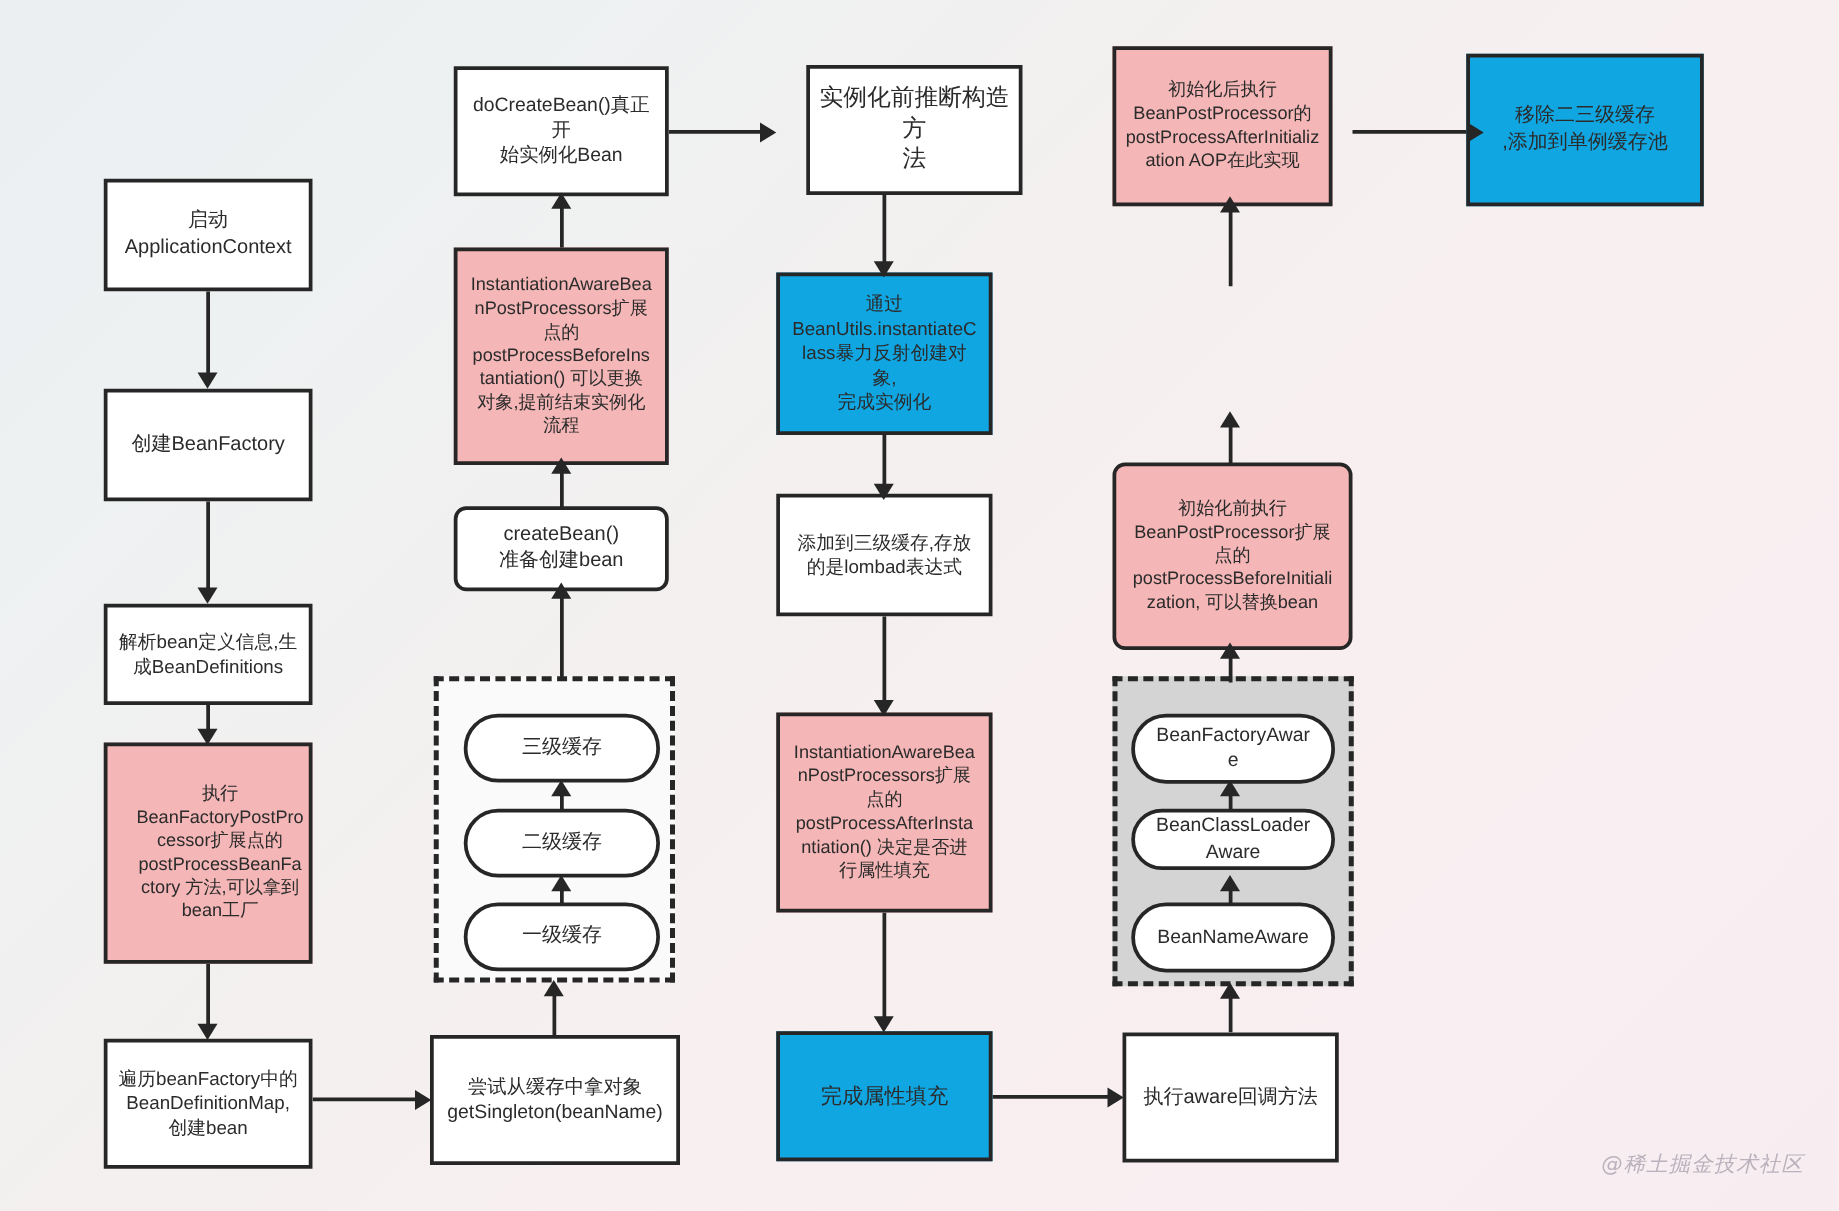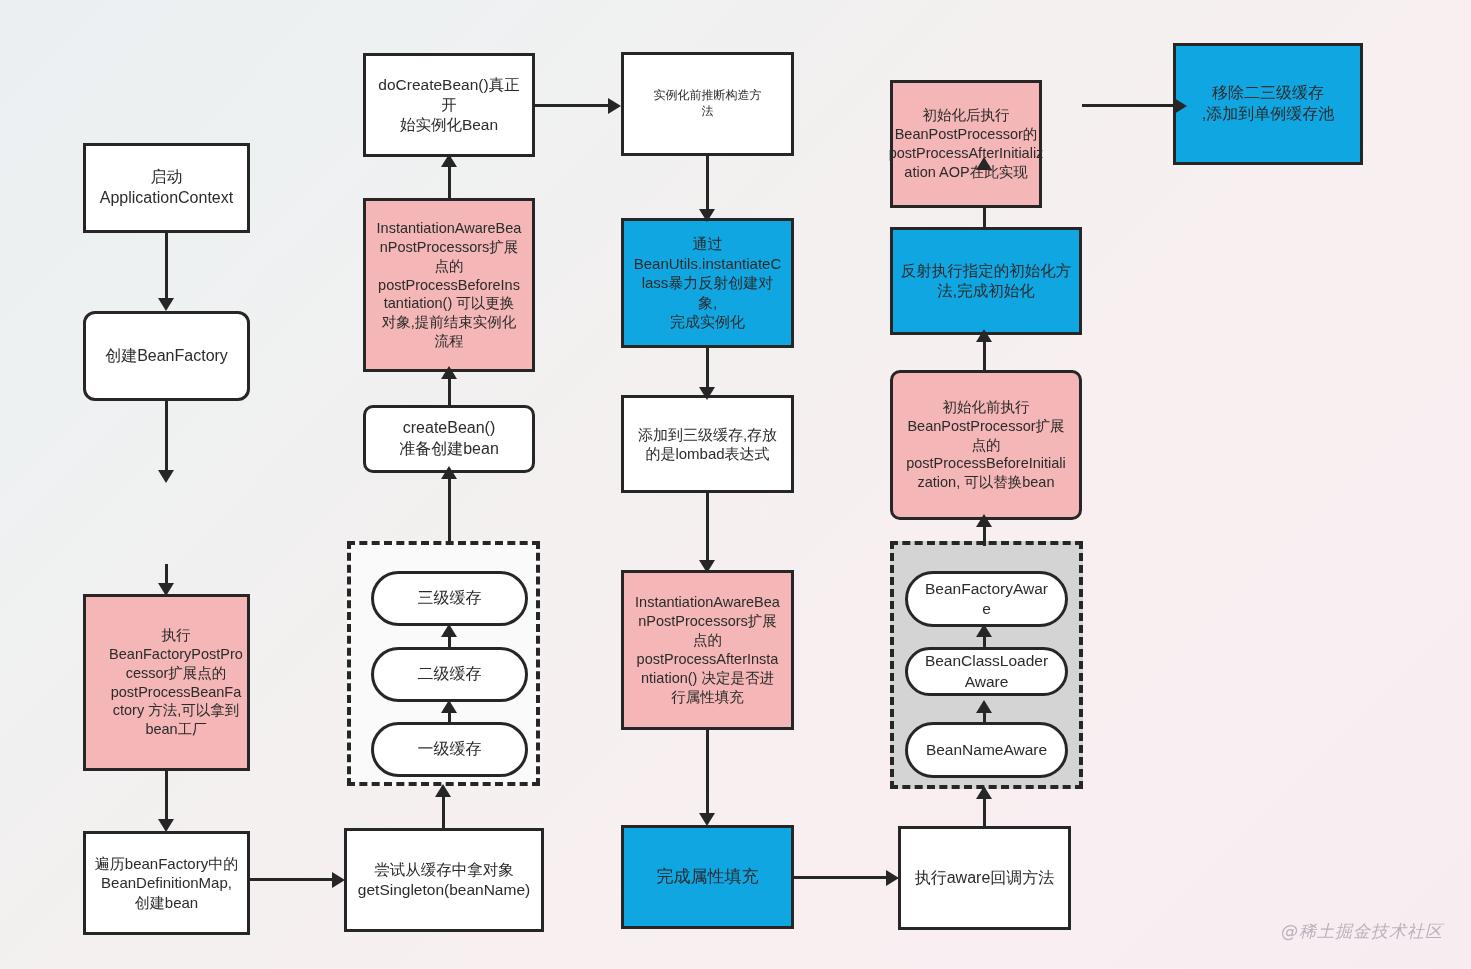--- a/index.html
+++ b/index.html
@@ -99,25 +99,27 @@
 <body>
 
 <div id="canvas">
 
   <div class="node white" style="left:83px; top:143px; width:167px; height:90px; font-size:16px;">启动
 ApplicationContext</div>
 
   <div class="edge v" style="left:165px; top:233px; height:72px;"></div>
   <div class="arrow down" style="left:158px; top:298px;"></div>
 
-  <div class="node white" style="left:83px; top:311px; width:167px; height:90px; font-size:16px;border-radius:12px;">创建BeanFactory</div>
+  <div class="node white" style="left:83px; top:311px; width:167px; height:90px; font-size:16px;">创建BeanFactory</div>
 
   <div class="edge v" style="left:165px; top:401px; height:76px;"></div>
   <div class="arrow down" style="left:158px; top:470px;"></div>
 
+  <div class="node white" style="left:83px; top:483px; width:167px; height:81px; font-size:15px;">解析bean定义信息,生
+成BeanDefinitions</div>
 
   <div class="edge v" style="left:165px; top:564px; height:26px;"></div>
   <div class="arrow down" style="left:158px; top:583px;"></div>
 
   <div class="node pink" style="left:83px; top:594px; width:167px; height:177px; font-size:14.5px;padding-left:24px;">执行
 BeanFactoryPostPro
 cessor扩展点的
 postProcessBeanFa
 ctory 方法,可以拿到
 bean工厂</div>
@@ -169,21 +171,21 @@
 
   <div class="edge v" style="left:448px; top:160px; height:40px;"></div>
   <div class="arrow up" style="left:441px; top:154px;"></div>
 
   <div class="node white" style="left:363px; top:53px; width:172px; height:104px; font-size:15.5px;">doCreateBean()真正开
 始实例化Bean</div>
 
   <div class="edge h" style="left:535px; top:104px; width:83px;"></div>
   <div class="arrow right" style="left:608px; top:98px;"></div>
 
-  <div class="node white" style="left:621px; top:52px; width:173px; height:104px; font-size:12px;">实例化前推断构造方
+  <div class="node white" style="left:645px; top:52px; width:173px; height:104px; font-size:19px;">实例化前推断构造方
 法</div>
 
   <div class="edge v" style="left:706px; top:156px; height:60px;"></div>
   <div class="arrow down" style="left:699px; top:209px;"></div>
 
   <div class="node blue" style="left:621px; top:218px; width:173px; height:130px; font-size:15px;">通过
 BeanUtils.instantiateC
 lass暴力反射创建对
 象,
 完成实例化</div>
@@ -236,27 +238,25 @@
 
   <div class="node pink rounded" style="left:890px; top:370px; width:192px; height:150px; font-size:14.5px;">初始化前执行
 BeanPostProcessor扩展
 点的
 postProcessBeforeInitiali
 zation, 可以替换bean</div>
 
   <div class="edge v" style="left:983px; top:335px; height:36px;"></div>
   <div class="arrow up" style="left:976px; top:329px;"></div>
 
-  <div class="node blue" style="left:890px; top:227px; width:192px; height:108px; font-size:15.5px;">反射执行指定的初始化方
-法,完成初始化</div>
 
   <div class="edge v" style="left:983px; top:163px; height:66px;"></div>
   <div class="arrow up" style="left:976px; top:157px;"></div>
 
-  <div class="node pink" style="left:890px; top:37px; width:152px; height:128px; font-size:14.5px;margin-top:43px;">初始化后执行
+  <div class="node pink" style="left:890px; top:37px; width:176px; height:128px; font-size:14.5px;">初始化后执行
 BeanPostProcessor的
 postProcessAfterInitializ
 ation  AOP在此实现</div>
 
   <div class="edge h" style="left:1082px; top:104px; width:100px;"></div>
   <div class="arrow right" style="left:1174px; top:98px;"></div>
 
   <div class="node blue" style="left:1173px; top:43px; width:190px; height:122px; font-size:16px;">移除二三级缓存
 ,添加到单例缓存池</div>
 

